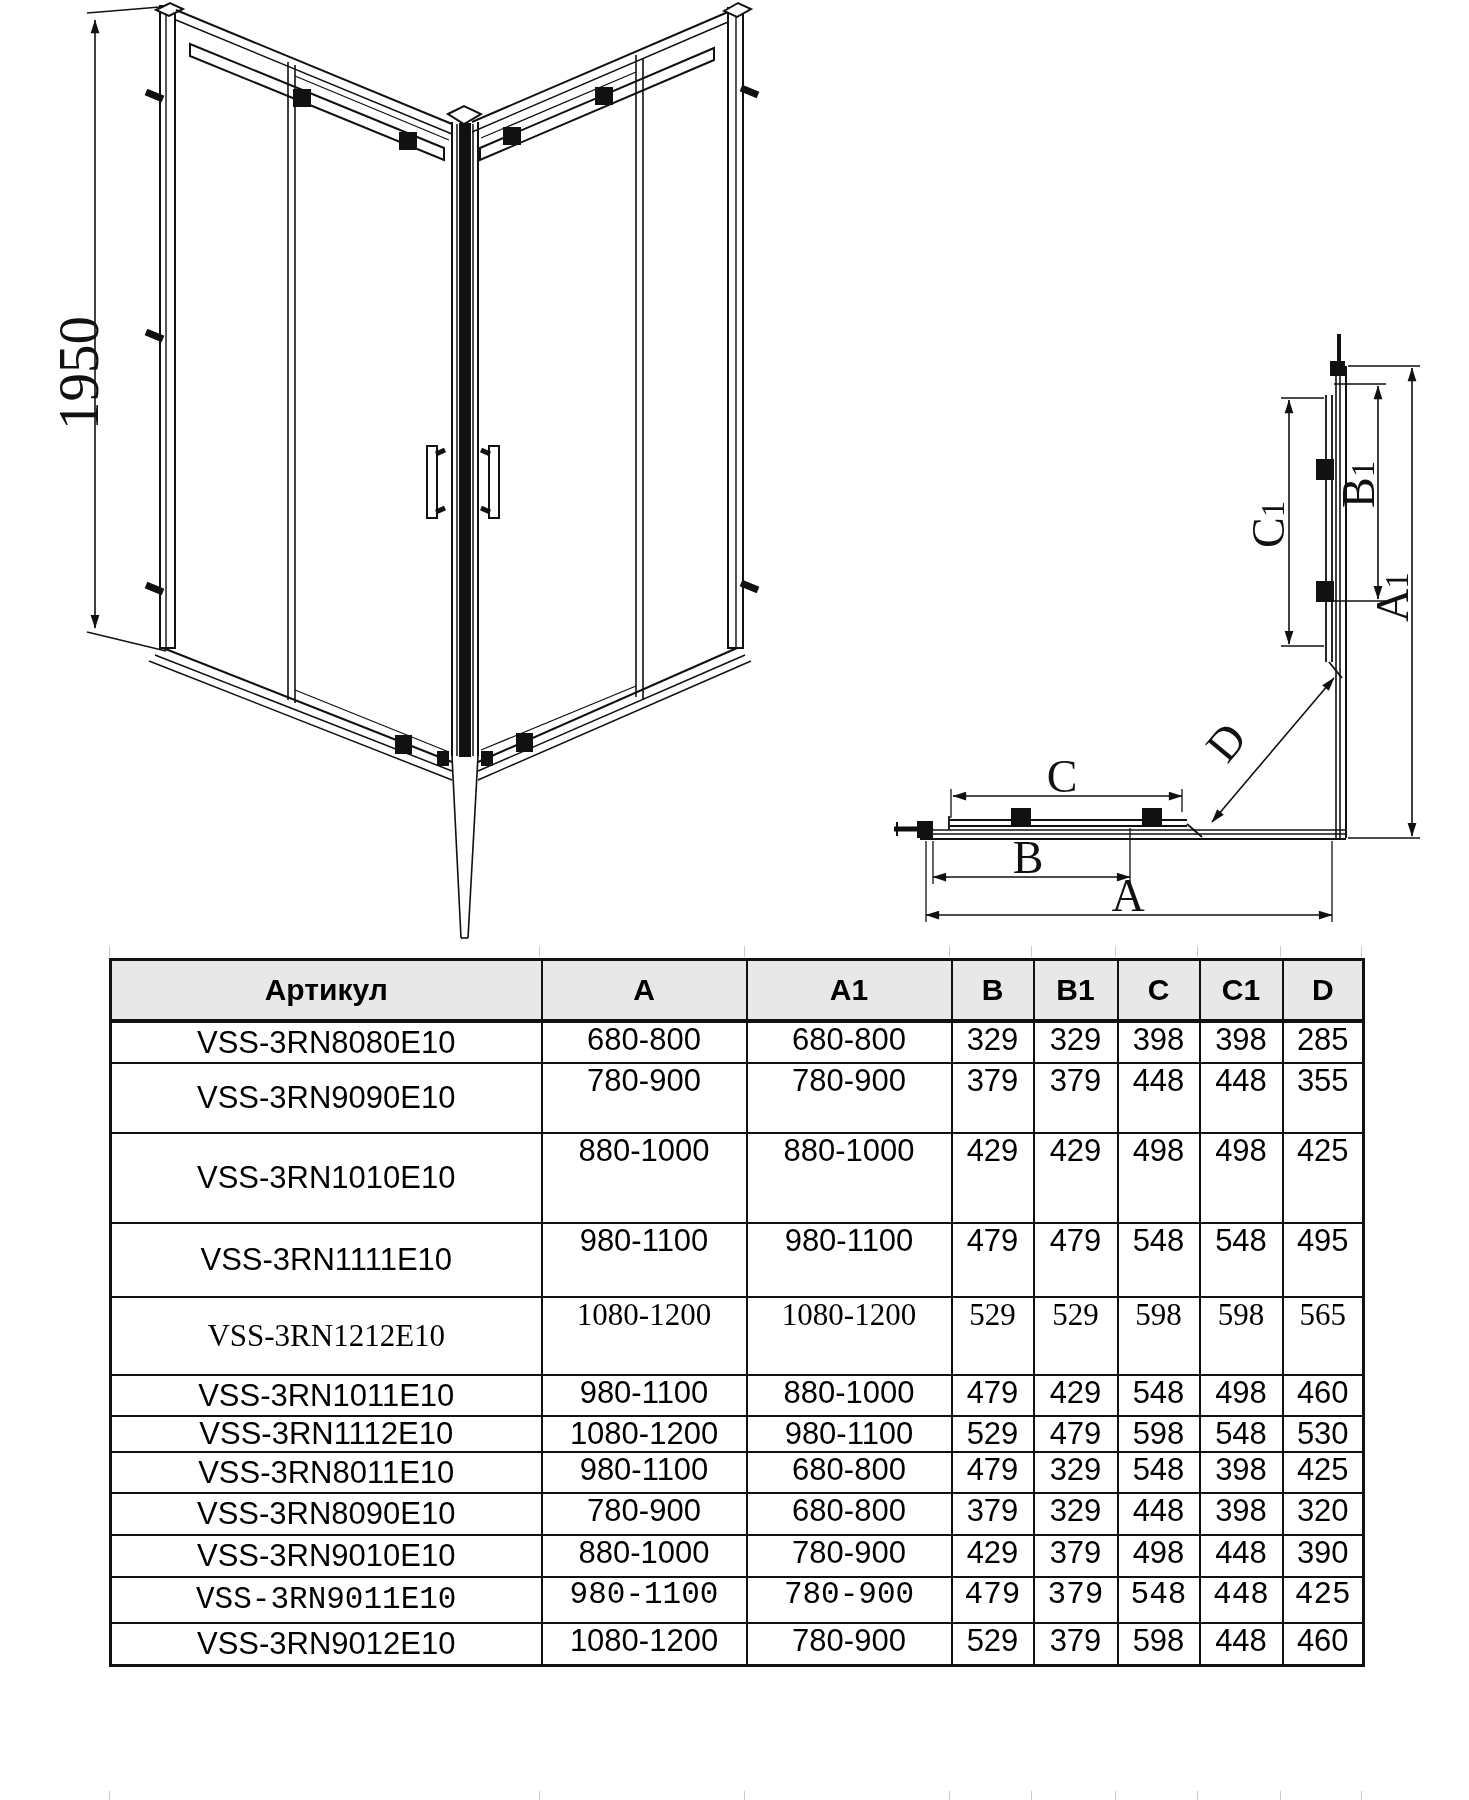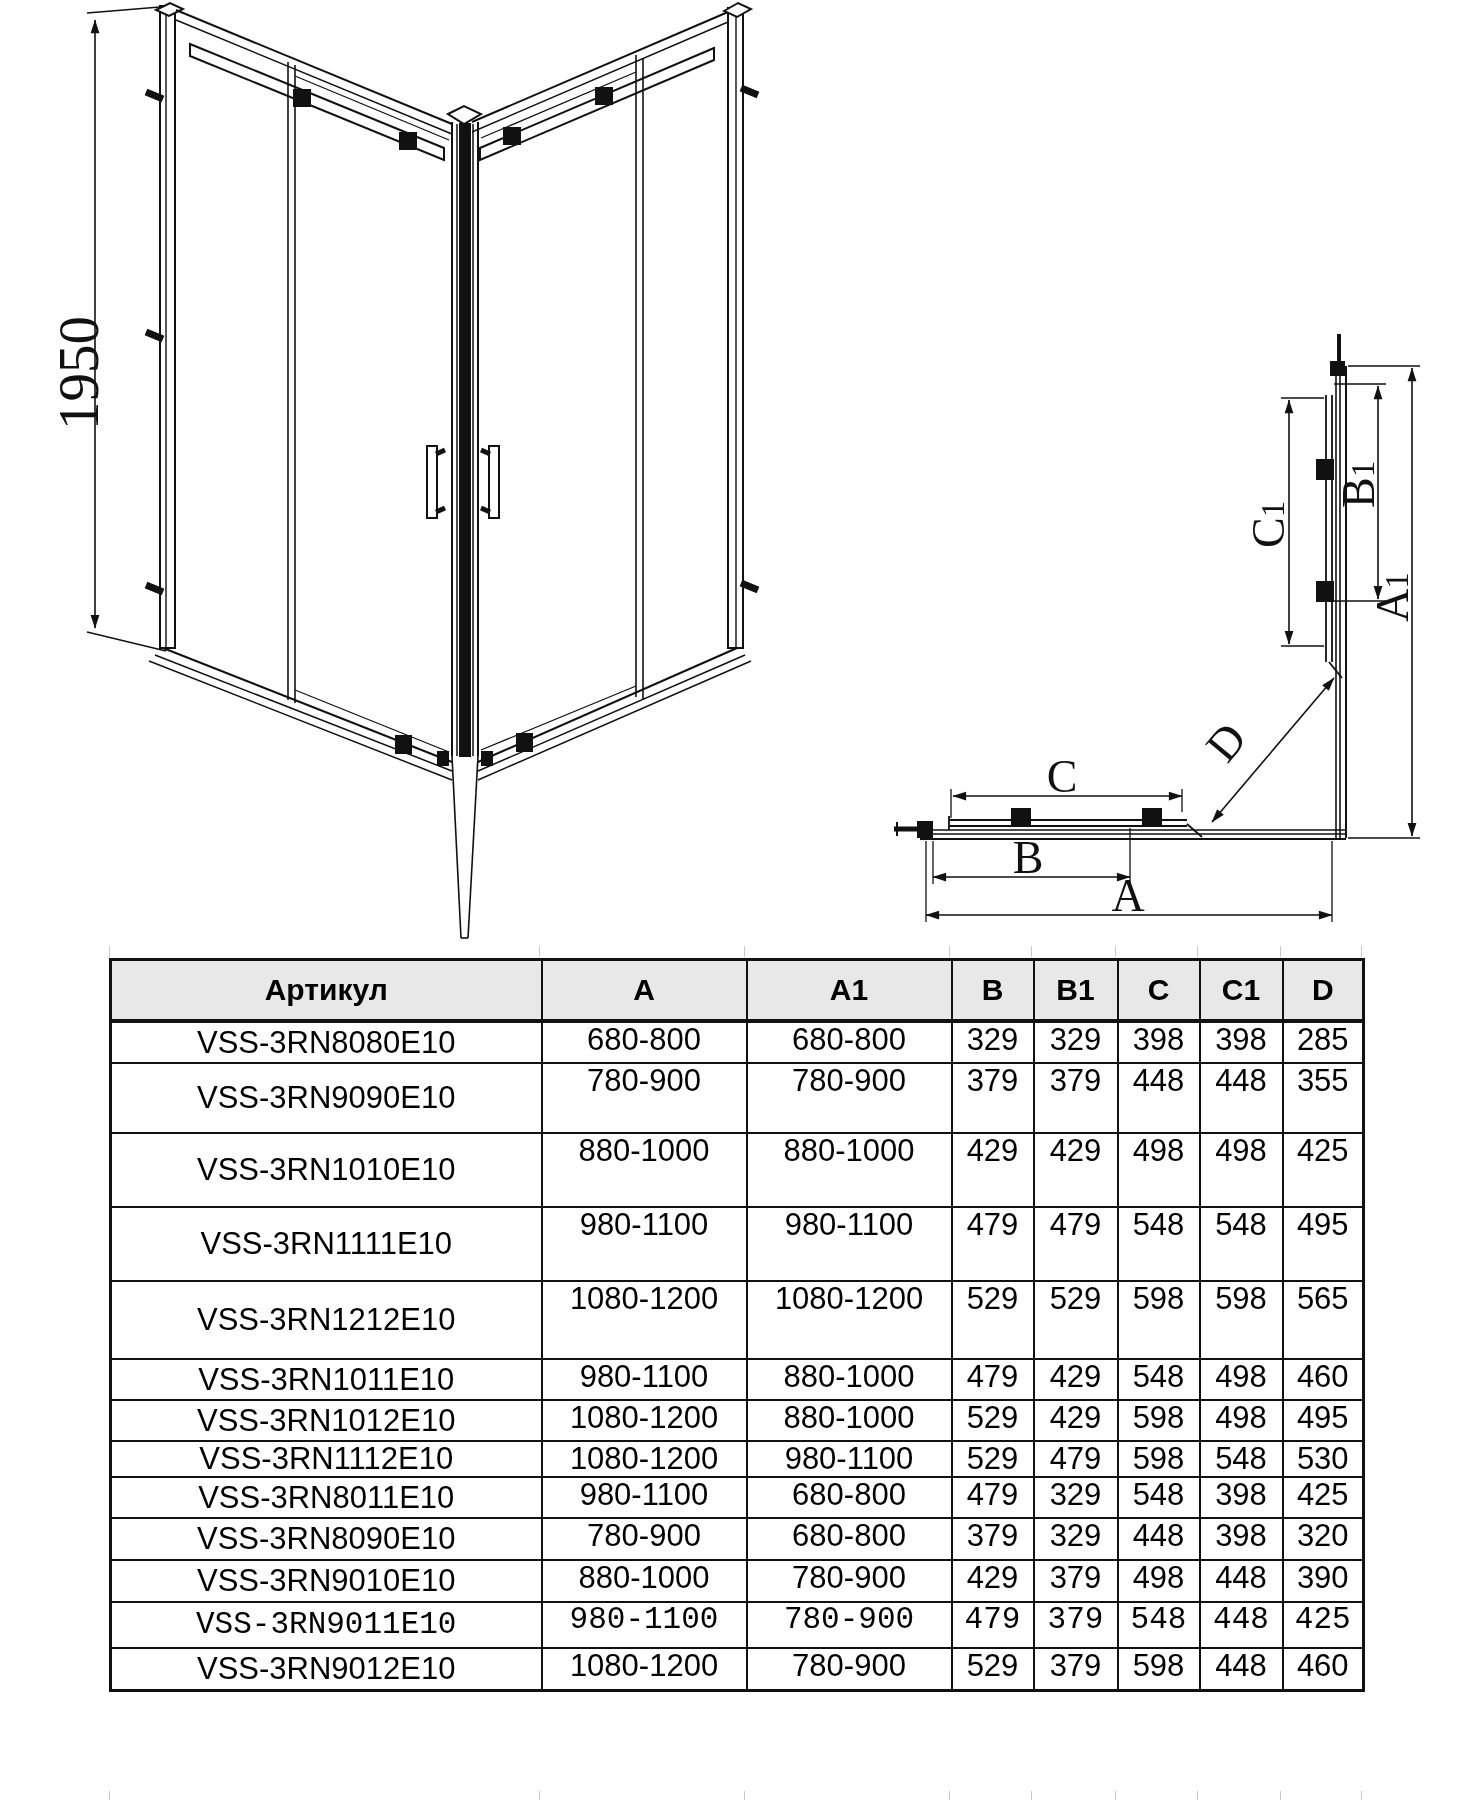--- a/index.html
+++ b/index.html
@@ -271,69 +271,59 @@
       <tr data-name="table-row" style="height: 70px;">
         <td class="art" data-name="article-cell">VSS-3RN9090E10</td>
         <td class="val" data-name="value-cell">780-900</td>
         <td class="val" data-name="value-cell">780-900</td>
         <td class="val" data-name="value-cell">379</td>
         <td class="val" data-name="value-cell">379</td>
         <td class="val" data-name="value-cell">448</td>
         <td class="val" data-name="value-cell">448</td>
         <td class="val" data-name="value-cell">355</td>
       </tr>
-      <tr data-name="table-row" style="height: 74px;">
+      <tr data-name="table-row" style="height: 90px;">
         <td class="art" data-name="article-cell">VSS-3RN1010E10</td>
         <td class="val" data-name="value-cell">880-1000</td>
         <td class="val" data-name="value-cell">880-1000</td>
         <td class="val" data-name="value-cell">429</td>
         <td class="val" data-name="value-cell">429</td>
         <td class="val" data-name="value-cell">498</td>
         <td class="val" data-name="value-cell">498</td>
         <td class="val" data-name="value-cell">425</td>
       </tr>
       <tr data-name="table-row" style="height: 74px;">
         <td class="art" data-name="article-cell">VSS-3RN1111E10</td>
         <td class="val" data-name="value-cell">980-1100</td>
         <td class="val" data-name="value-cell">980-1100</td>
         <td class="val" data-name="value-cell">479</td>
         <td class="val" data-name="value-cell">479</td>
         <td class="val" data-name="value-cell">548</td>
         <td class="val" data-name="value-cell">548</td>
         <td class="val" data-name="value-cell">495</td>
       </tr>
-      <tr data-name="table-row" style="height: 78px;">
+      <tr data-name="table-row" style="height: 78px; font-family: Liberation Serif, serif;">
         <td class="art" data-name="article-cell">VSS-3RN1212E10</td>
         <td class="val" data-name="value-cell">1080-1200</td>
         <td class="val" data-name="value-cell">1080-1200</td>
         <td class="val" data-name="value-cell">529</td>
         <td class="val" data-name="value-cell">529</td>
         <td class="val" data-name="value-cell">598</td>
         <td class="val" data-name="value-cell">598</td>
         <td class="val" data-name="value-cell">565</td>
       </tr>
       <tr data-name="table-row" style="height: 41px;">
         <td class="art" data-name="article-cell">VSS-3RN1011E10</td>
         <td class="val" data-name="value-cell">980-1100</td>
         <td class="val" data-name="value-cell">880-1000</td>
         <td class="val" data-name="value-cell">479</td>
         <td class="val" data-name="value-cell">429</td>
         <td class="val" data-name="value-cell">548</td>
         <td class="val" data-name="value-cell">498</td>
         <td class="val" data-name="value-cell">460</td>
-      </tr>
-      <tr data-name="table-row" style="height: 41px;">
-        <td class="art" data-name="article-cell">VSS-3RN1012E10</td>
-        <td class="val" data-name="value-cell">1080-1200</td>
-        <td class="val" data-name="value-cell">880-1000</td>
-        <td class="val" data-name="value-cell">529</td>
-        <td class="val" data-name="value-cell">429</td>
-        <td class="val" data-name="value-cell">598</td>
-        <td class="val" data-name="value-cell">498</td>
-        <td class="val" data-name="value-cell">495</td>
       </tr>
       <tr data-name="table-row" style="height: 27px;">
         <td class="art" data-name="article-cell">VSS-3RN1112E10</td>
         <td class="val" data-name="value-cell">1080-1200</td>
         <td class="val" data-name="value-cell">980-1100</td>
         <td class="val" data-name="value-cell">529</td>
         <td class="val" data-name="value-cell">479</td>
         <td class="val" data-name="value-cell">598</td>
         <td class="val" data-name="value-cell">548</td>
         <td class="val" data-name="value-cell">530</td>

